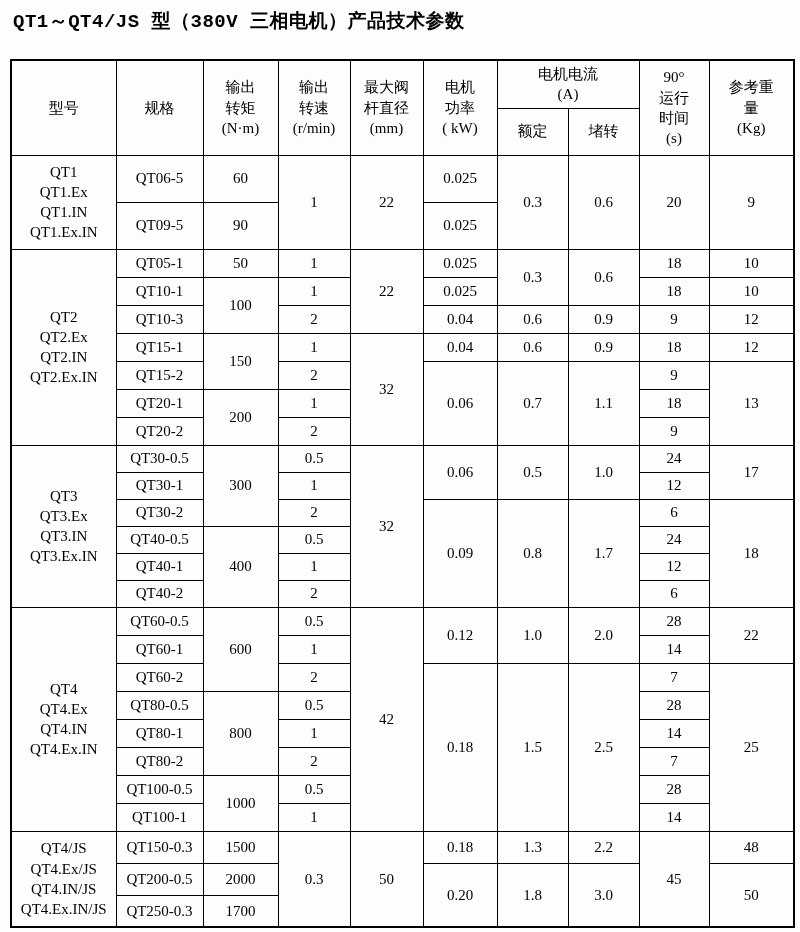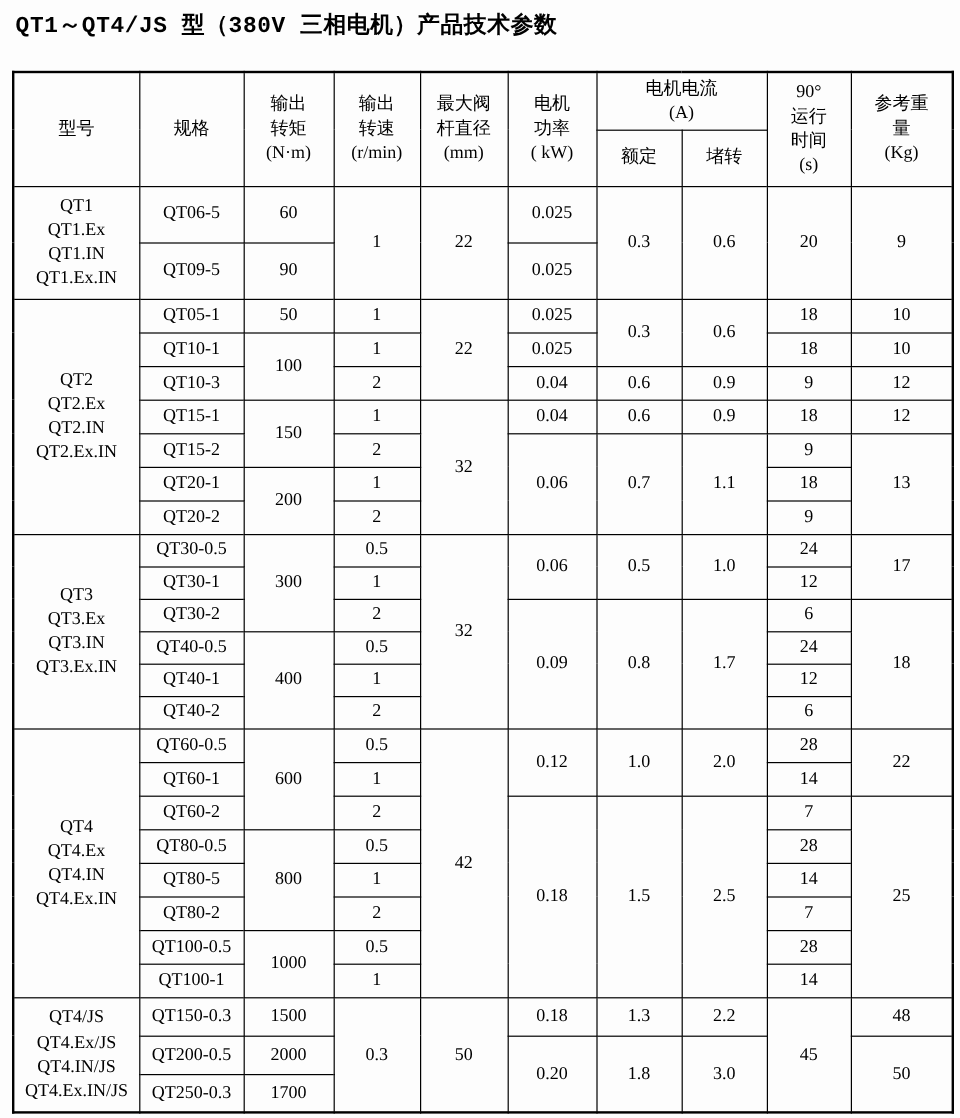--- a/index.html
+++ b/index.html
@@ -258,21 +258,21 @@
     <td>7</td>
     <td rowspan="6">25</td>
   </tr>
   <tr class="r28">
     <td>QT80-0.5</td>
     <td rowspan="3">800</td>
     <td>0.5</td>
     <td>28</td>
   </tr>
   <tr class="r28">
-    <td>QT80-5</td>
+    <td>QT80-1</td>
     <td>1</td>
     <td>14</td>
   </tr>
   <tr class="r28">
     <td>QT80-2</td>
     <td>2</td>
     <td>7</td>
   </tr>
   <tr class="r28">
     <td>QT100-0.5</td>

